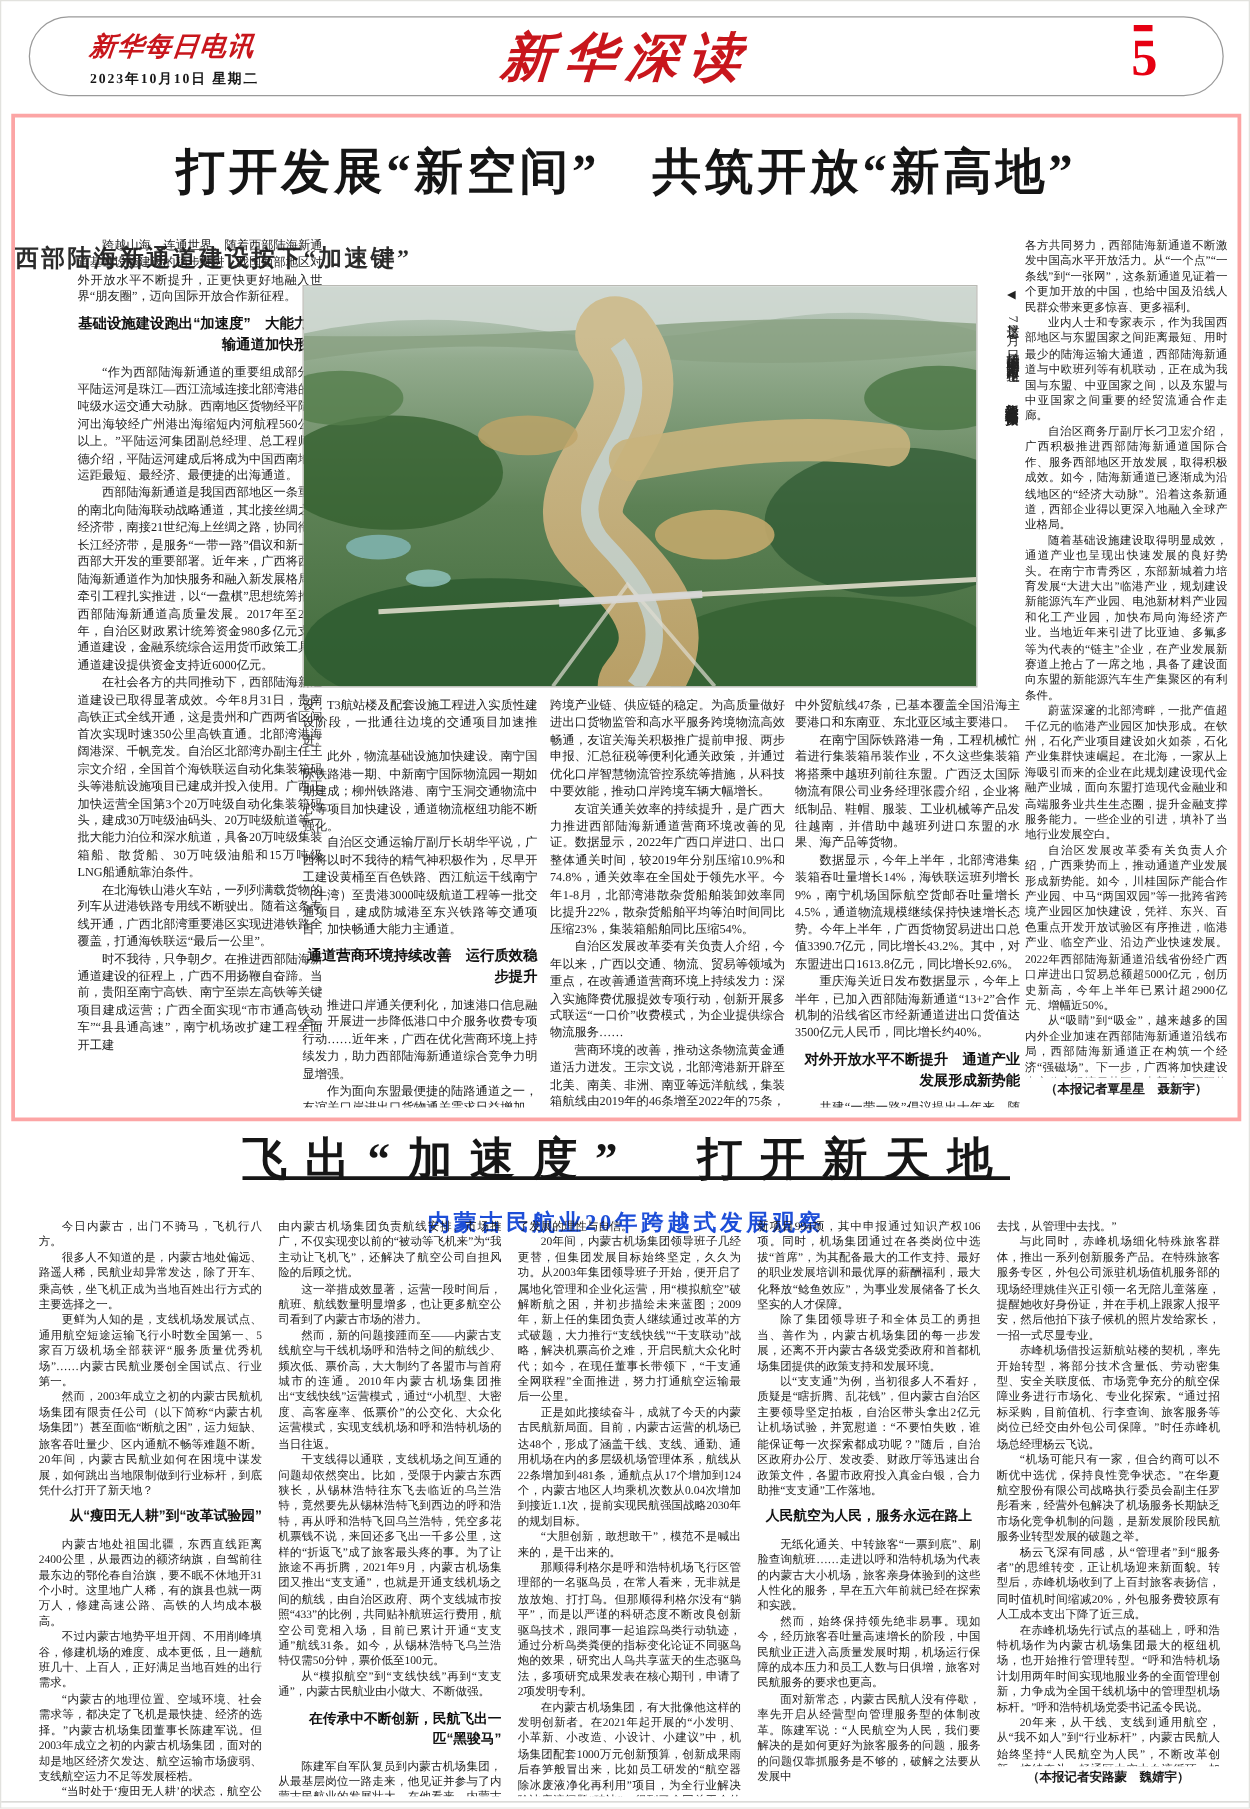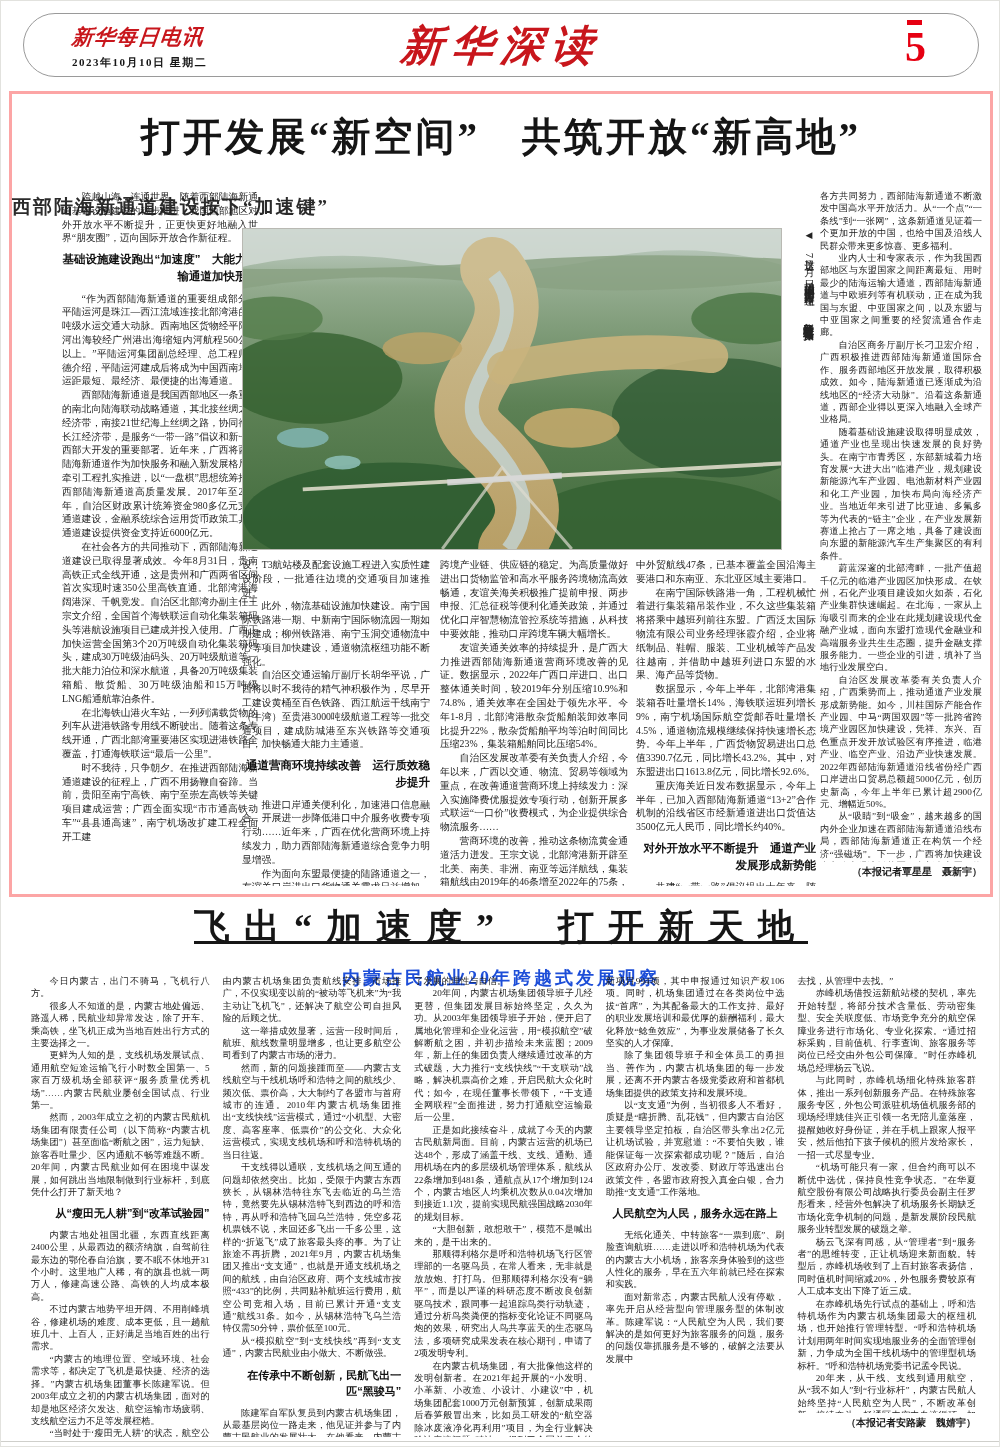--- a/index.html
+++ b/index.html
@@ -25,21 +25,21 @@
   .article1{position:absolute;left:8px;top:90px;width:978px;height:800px;border:3px solid #fca5a5;background:#fff;}
   .a1-headline{margin:16px 10px 0;text-align:center;font-size:39px;font-weight:bold;color:#151515;
                letter-spacing:3px;font-family:"Liberation Serif",serif;}
   .a1-subtitle{margin:30px 0 0;text-align:left;font-size:19px;font-weight:bold;color:#2b2b2b;letter-spacing:2px;}
 
   .bt{font-size:9.8px;line-height:13.8px;text-align:justify;}
   .bt p{margin:0;text-indent:2em;}
   .bt p.cont{text-indent:0;}
   .colhead{font-family:"Liberation Sans",sans-serif;font-weight:bold;color:#111;
            font-size:11.5px;line-height:1.5;margin:6px 0;text-align:right;}
-  .byline{font-weight:bold;text-align:right;font-size:10px;margin-top:4px;background:#fff;position:relative;}
+  .byline{font-weight:bold;text-align:center;font-size:10px;margin-top:4px;background:#fff;position:relative;}
 
   .a1-col{position:absolute;overflow:hidden;}
   .a1-c1{left:24px;top:96px;width:196px;height:694px;margin-left:26px;}
   .a1-c2{left:230px;top:464px;width:188px;height:328px;}
   .a1-c3{left:428px;top:464px;width:188px;height:328px;}
   .a1-c4{left:624px;top:464px;width:180px;height:328px;}
   .a1-c5{left:808px;top:96px;width:162px;height:694px;font-size:9.2px;line-height:12.4px;}
   .a1-c5 .colflow{height:672px;overflow:hidden;}
 
   .a1-photo{position:absolute;left:230px;top:134px;width:540px;height:322px;margin:0;
@@ -211,28 +211,29 @@
         <p>在内蒙古机场集团，有大批像他这样的发明创新者。在2021年起开展的“小发明、小革新、小改造、小设计、小建议”中，机场集团配套1000万元创新预算，创新成果雨后春笋般冒出来，比如员工研发的“航空器除冰废液净化再利用”项目，为全行业解决除冰废液问题“破冰”，得到了全国总工会的认可和支持。</p>
 
       </div>
 
       <div class="a2-col bt">
         <p class="cont">新项目994项，其中申报通过知识产权106项。同时，机场集团通过在各类岗位中选拔“首席”，为其配备最大的工作支持、最好的职业发展培训和最优厚的薪酬福利，最大化释放“鲶鱼效应”，为事业发展储备了长久坚实的人才保障。</p>
         <p>除了集团领导班子和全体员工的勇担当、善作为，内蒙古机场集团的每一步发展，还离不开内蒙古各级党委政府和首都机场集团提供的政策支持和发展环境。</p>
         <p>以“支支通”为例，当初很多人不看好，质疑是“瞎折腾、乱花钱”，但内蒙古自治区主要领导坚定拍板，自治区带头拿出2亿元让机场试验，并宽慰道：“不要怕失败，谁能保证每一次探索都成功呢？”随后，自治区政府办公厅、发改委、财政厅等迅速出台政策文件，各盟市政府投入真金白银，合力助推“支支通”工作落地。</p>
         <h3 class="colhead centered">人民航空为人民，服务永远在路上</h3>
         <p>无纸化通关、中转旅客“一票到底”、刷脸查询航班……走进以呼和浩特机场为代表的内蒙古大小机场，旅客亲身体验到的这些人性化的服务，早在五六年前就已经在探索和实践。</p>
+        <p>然而，始终保持领先绝非易事。现如今，经历旅客吞吐量高速增长的阶段，中国民航业正进入高质量发展时期，机场运行保障的成本压力和员工人数与日俱增，旅客对民航服务的要求也更高。</p>
         <p>面对新常态，内蒙古民航人没有停歇，率先开启从经营型向管理服务型的体制改革。陈建军说：“人民航空为人民，我们要解决的是如何更好为旅客服务的问题，服务的问题仅靠抓服务是不够的，破解之法要从发展中</p>
       </div>
 
       <div class="a2-col bt a2-c5">
         <div class="colflow">
           <p class="cont">去找，从管理中去找。”</p>
+          <p>与此同时，赤峰机场细化特殊旅客群体，推出一系列创新服务产品。在特殊旅客服务专区，外包公司派驻机场值机服务部的现场经理姚佳兴正引领一名无陪儿童落座，提醒她收好身份证，并在手机上跟家人报平安，然后他拍下孩子候机的照片发给家长，一招一式尽显专业。</p>
           <p>赤峰机场借投运新航站楼的契机，率先开始转型，将部分技术含量低、劳动密集型、安全关联度低、市场竞争充分的航空保障业务进行市场化、专业化探索。“通过招标采购，目前值机、行李查询、旅客服务等岗位已经交由外包公司保障。”时任赤峰机场总经理杨云飞说。</p>
-          <p>与此同时，赤峰机场细化特殊旅客群体，推出一系列创新服务产品。在特殊旅客服务专区，外包公司派驻机场值机服务部的现场经理姚佳兴正引领一名无陪儿童落座，提醒她收好身份证，并在手机上跟家人报平安，然后他拍下孩子候机的照片发给家长，一招一式尽显专业。</p>
           <p>“机场可能只有一家，但合约商可以不断优中选优，保持良性竞争状态。”在华夏航空股份有限公司战略执行委员会副主任罗彤看来，经营外包解决了机场服务长期缺乏市场化竞争机制的问题，是新发展阶段民航服务业转型发展的破题之举。</p>
           <p>杨云飞深有同感，从“管理者”到“服务者”的思维转变，正让机场迎来新面貌。转型后，赤峰机场收到了上百封旅客表扬信，同时值机时间缩减20%，外包服务费较原有人工成本支出下降了近三成。</p>
           <p>在赤峰机场先行试点的基础上，呼和浩特机场作为内蒙古机场集团最大的枢纽机场，也开始推行管理转型。“呼和浩特机场计划用两年时间实现地服业务的全面管理创新，力争成为全国干线机场中的管理型机场标杆。”呼和浩特机场党委书记孟令民说。</p>
           <p>20年来，从干线、支线到通用航空，从“我不如人”到“行业标杆”，内蒙古民航人始终坚持“人民航空为人民”，不断改革创新、接续奋斗，畅通区内空中血液循环，加速祖国北疆地区的资源要素流通，有力保障了民族团结、边疆稳定和地方经济社会发展。</p>
         </div>
         <div class="byline">（本报记者安路蒙　魏婧宇）</div>
       </div>
     </div>
   </section>
 

